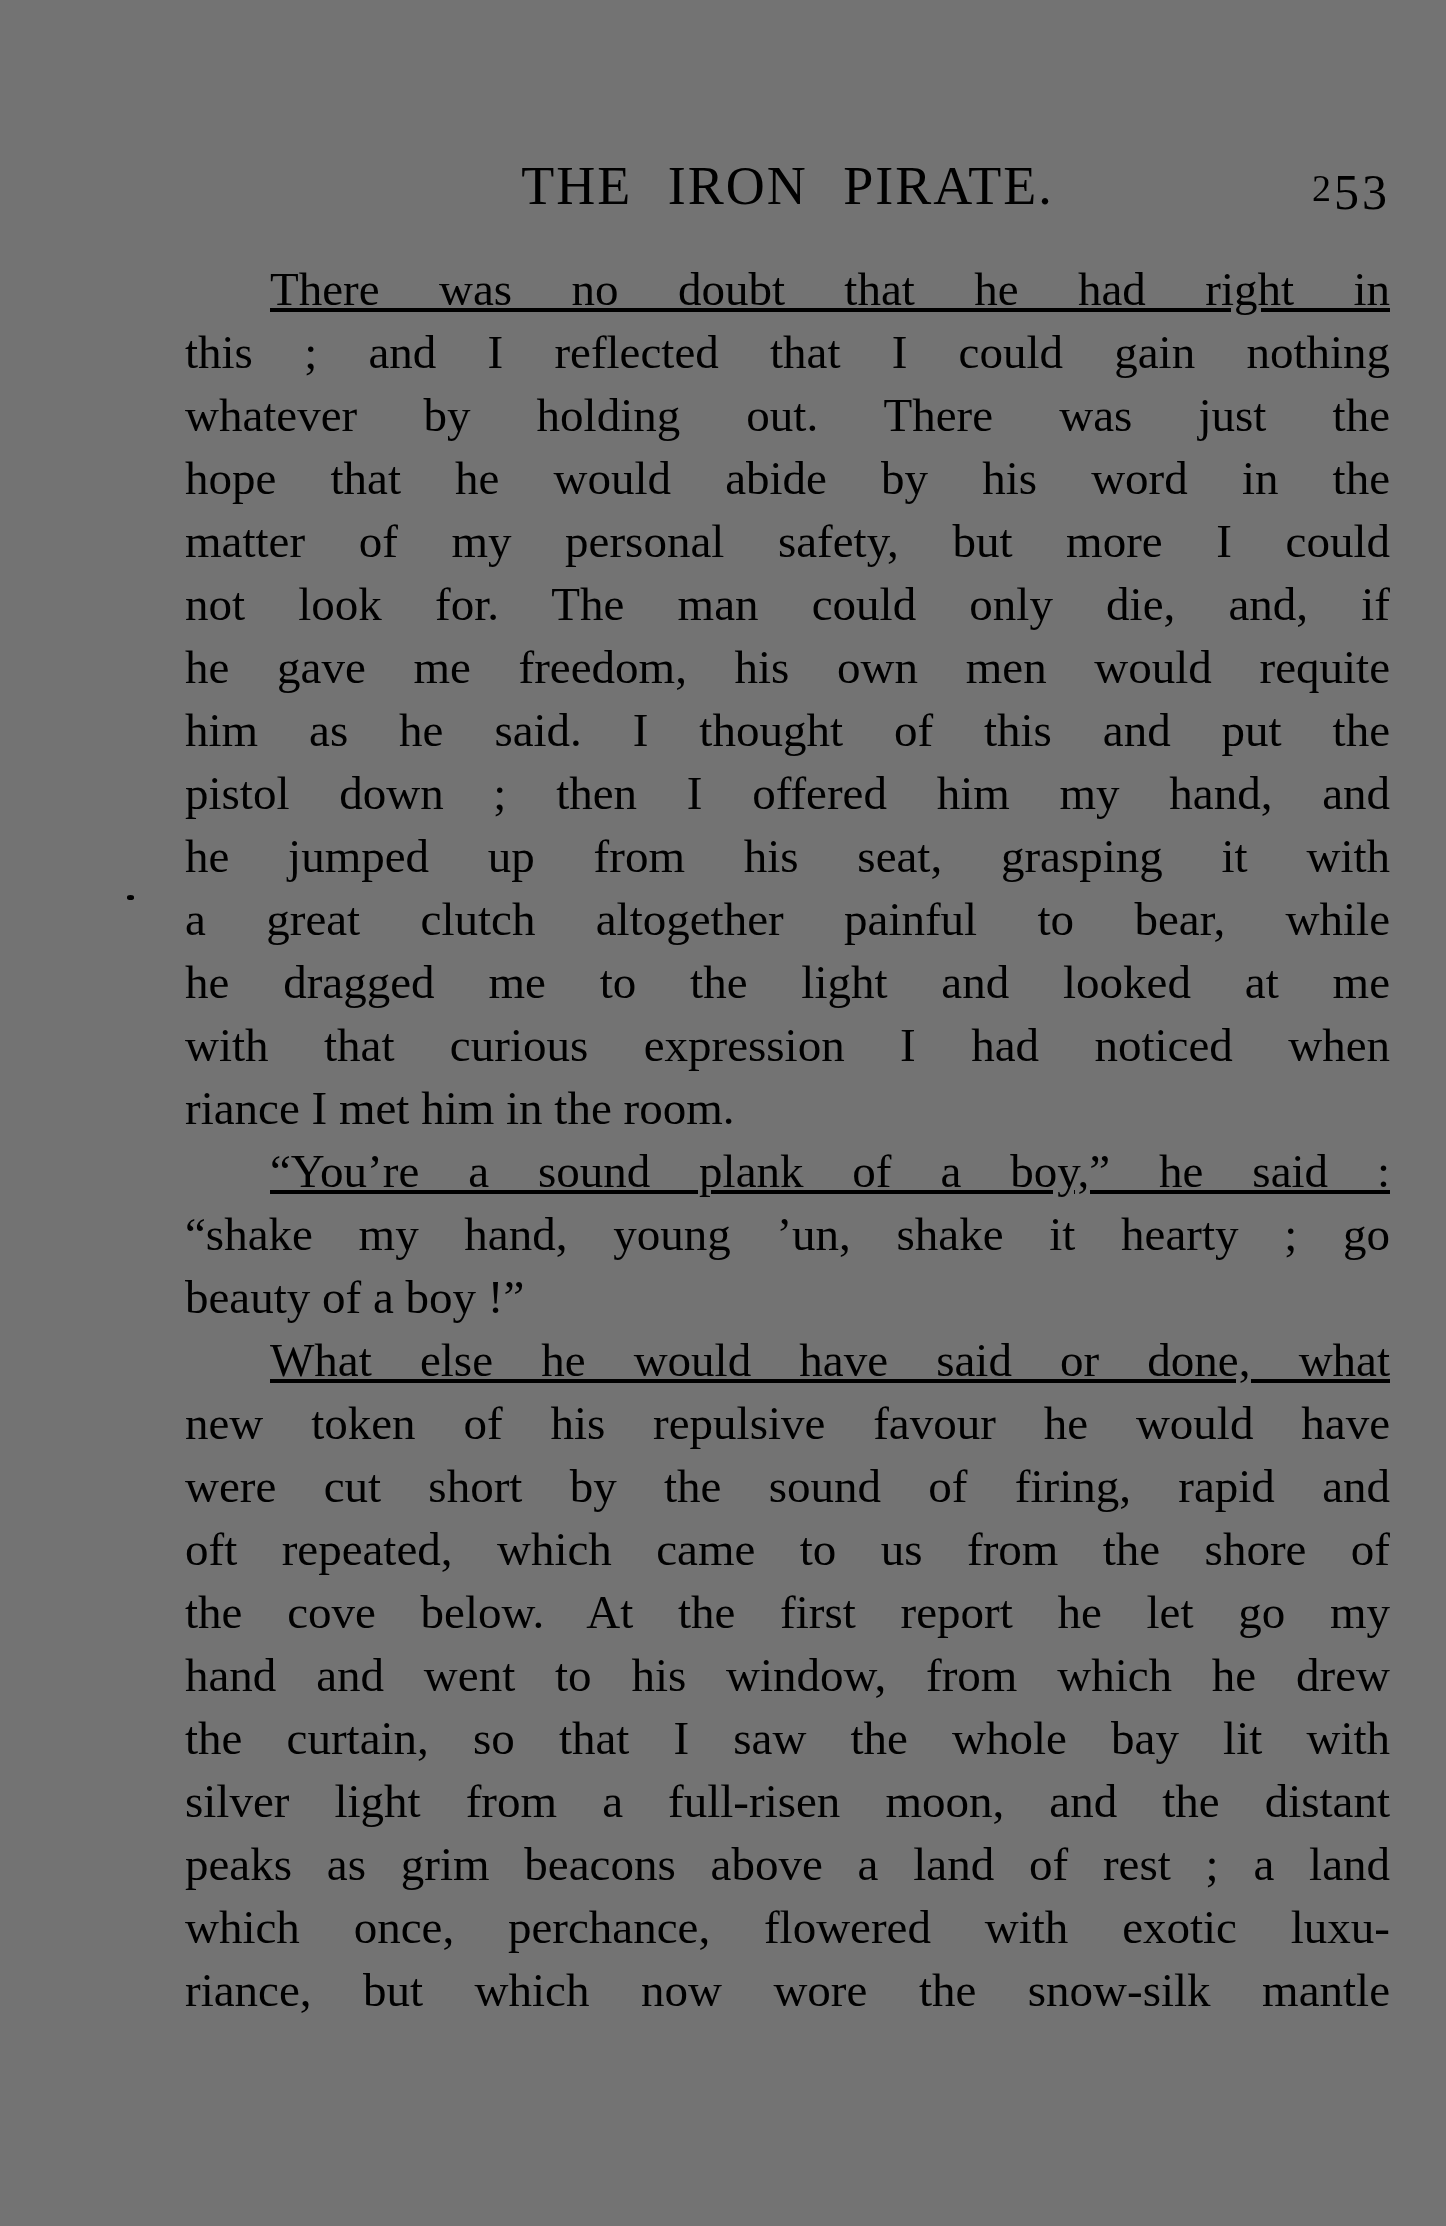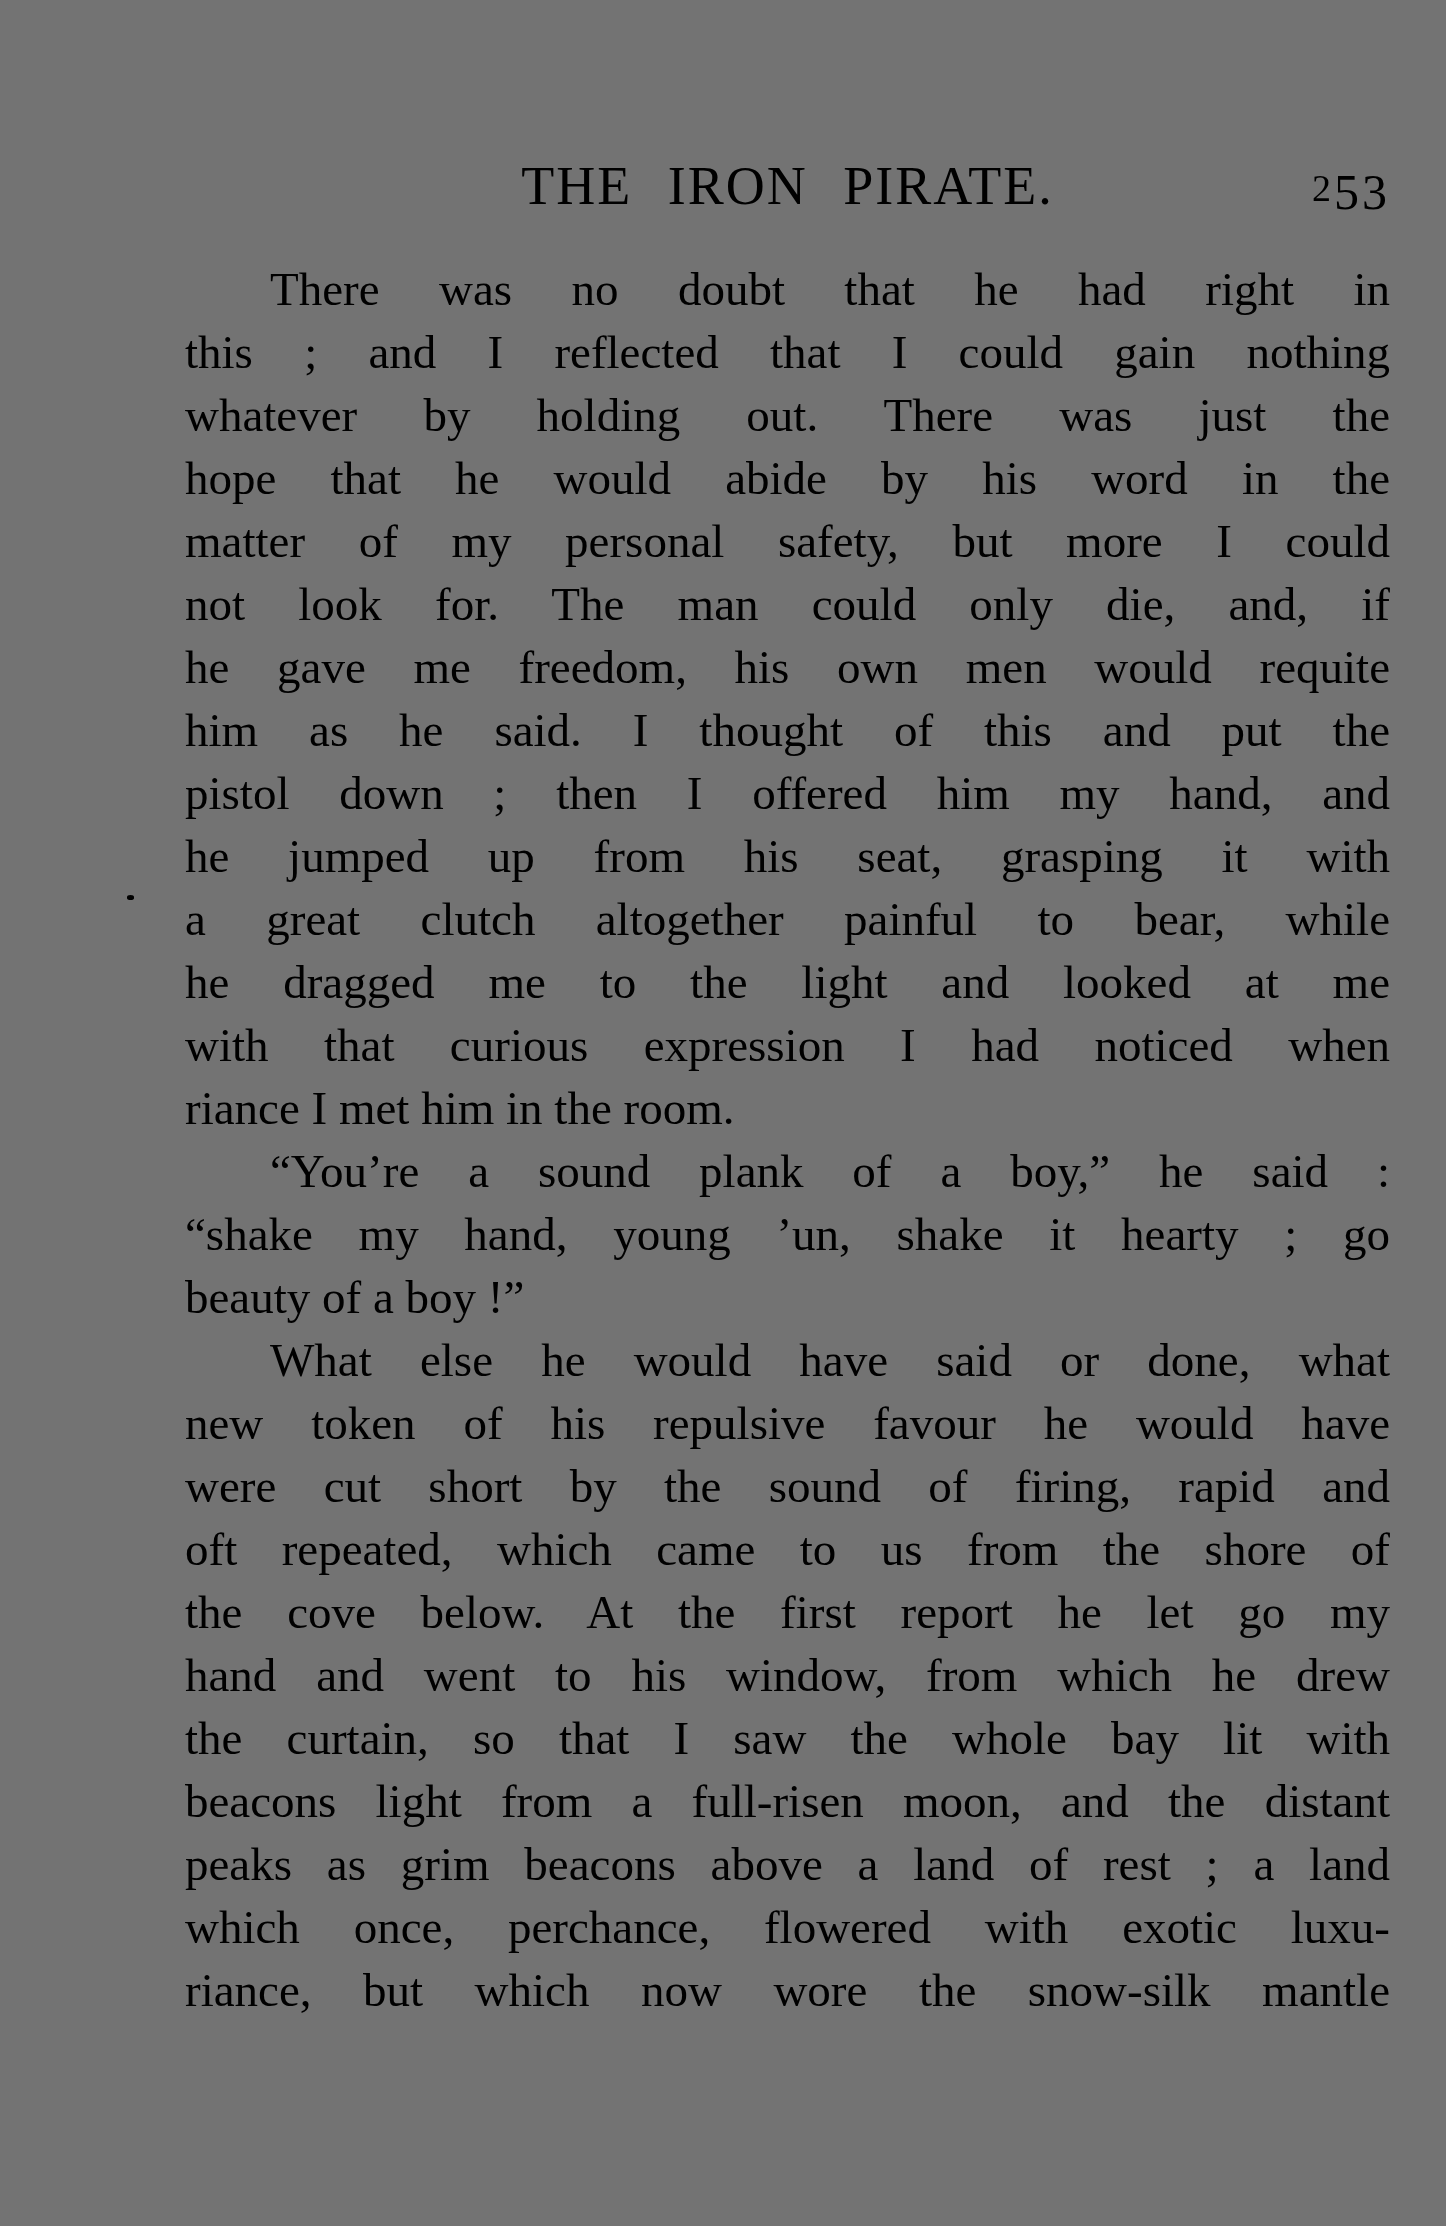--- a/index.html
+++ b/index.html
@@ -62,20 +62,21 @@
     line-height: 63px;
     text-align: justify;
     text-align-last: justify;
   }
   .line.flush {
     text-align: left;
     text-align-last: left;
   }
   .line.indent {
     padding-left: 85px;
+    text-decoration: underline;
   }
   .scan-speck {
     position: absolute;
     left: 127px;
     top: 895px;
     width: 7px;
     height: 5px;
     background: #000000;
     border-radius: 50% / 40%;
   }
@@ -108,21 +109,21 @@
       <div class="line indent">“You’re a sound plank of a boy,” he said :</div>
       <div class="line">“shake my hand, young ’un, shake it hearty ; go</div>
       <div class="line flush">beauty of a boy !”</div>
       <div class="line indent">What else he would have said or done, what</div>
       <div class="line">new token of his repulsive favour he would have</div>
       <div class="line">were cut short by the sound of firing, rapid and</div>
       <div class="line">oft repeated, which came to us from the shore of</div>
       <div class="line">the cove below. At the first report he let go my</div>
       <div class="line">hand and went to his window, from which he drew</div>
       <div class="line">the curtain, so that I saw the whole bay lit with</div>
-      <div class="line">beacons light from a full-risen moon, and the distant</div>
+      <div class="line">silver light from a full-risen moon, and the distant</div>
       <div class="line">peaks as grim beacons above a land of rest ; a land</div>
       <div class="line">which once, perchance, flowered with exotic luxu-</div>
       <div class="line">riance, but which now wore the snow-silk mantle</div>
     </div>
 
   <div class="scan-speck"></div>
 
 </div>
 
 </body></html>

